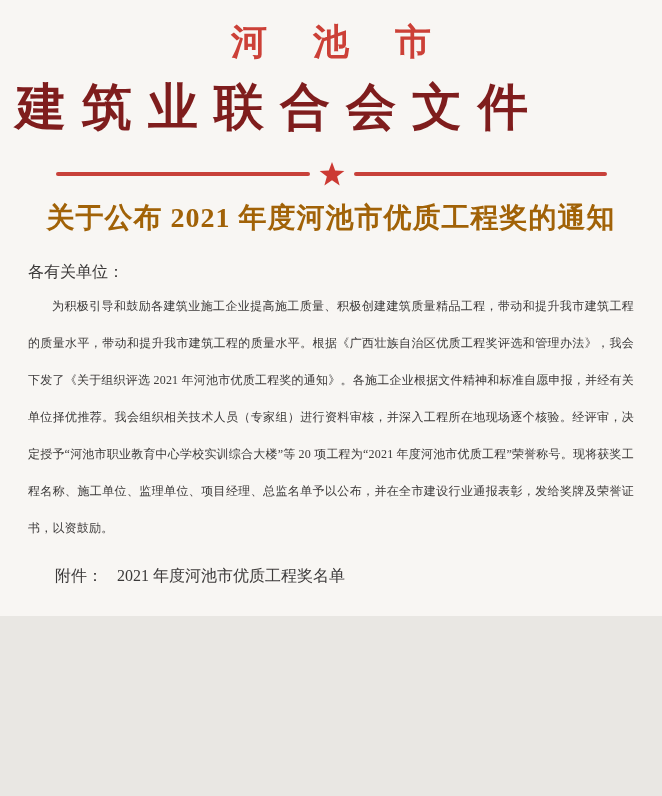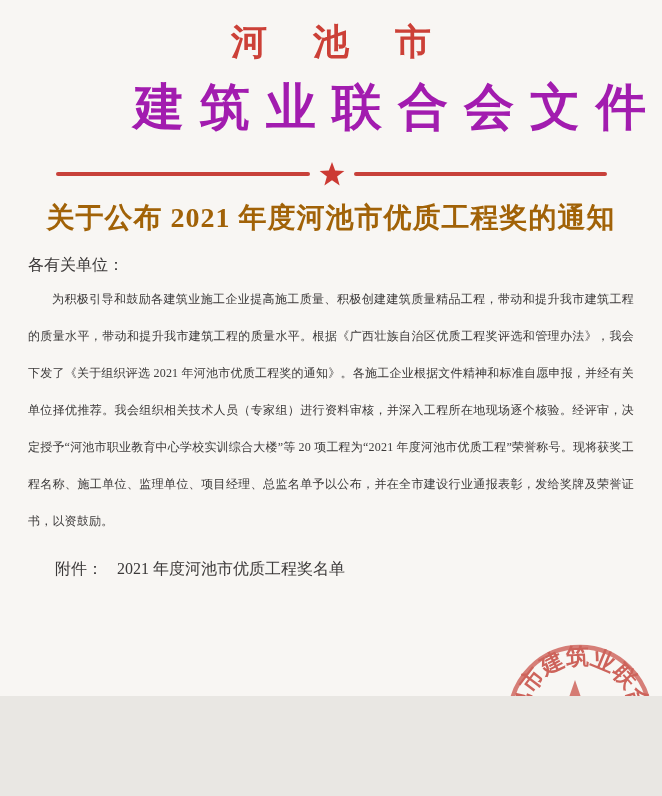--- a/index.html
+++ b/index.html
@@ -1,42 +1,42 @@
 <!DOCTYPE html>
 <html><head>
 <meta charset="utf-8">
 <style>
   html,body{margin:0;padding:0;}
   body{background:#e9e7e3;}
   .page{
     position:relative;
-    width:662px;height:696px;
+    width:662px;height:616px;
     margin:0 auto;
     background:#f8f6f3;
     overflow:hidden;
     font-family:"Liberation Serif","DejaVu Serif",serif;
     color:#3b3939;
   }
   
   .city{
     padding-top:20px;
     text-align:center;
     font-size:36px;
     font-weight:bold;
     color:#cc4037;
     letter-spacing:46px;
     text-indent:46px;
     line-height:44px;
   }
   .org-file{
     margin-top:14px;
-    text-align:right;
+    text-align:left;
     font-size:50px;
     font-weight:bold;
-    color:#a21caf;
+    color:#7f1d1d;
     letter-spacing:16px;
     text-indent:16px;
     line-height:58px;
   }
   .doc-no{
     margin-top:54px;
     text-align:center;
     font-size:17px;
     letter-spacing:2px;
     color:#3c3a3a;
@@ -54,21 +54,21 @@
   .notice-title{
     margin:14px 20px 0;
     text-align:center;
     font-size:28px;
     font-weight:bold;
     color:#a16207;
     letter-spacing:1px;
     line-height:36px;
   }
   .salutation{
-    margin:17px 28px 0;
+    margin:24px 28px 0;
     font-size:16px;
     line-height:24px;
   }
   .body-text{
     margin:4px 28px 0;
     font-size:12px;
     line-height:37px;
     text-align:justify;
     text-indent:2em;
     letter-spacing:0.2px;

